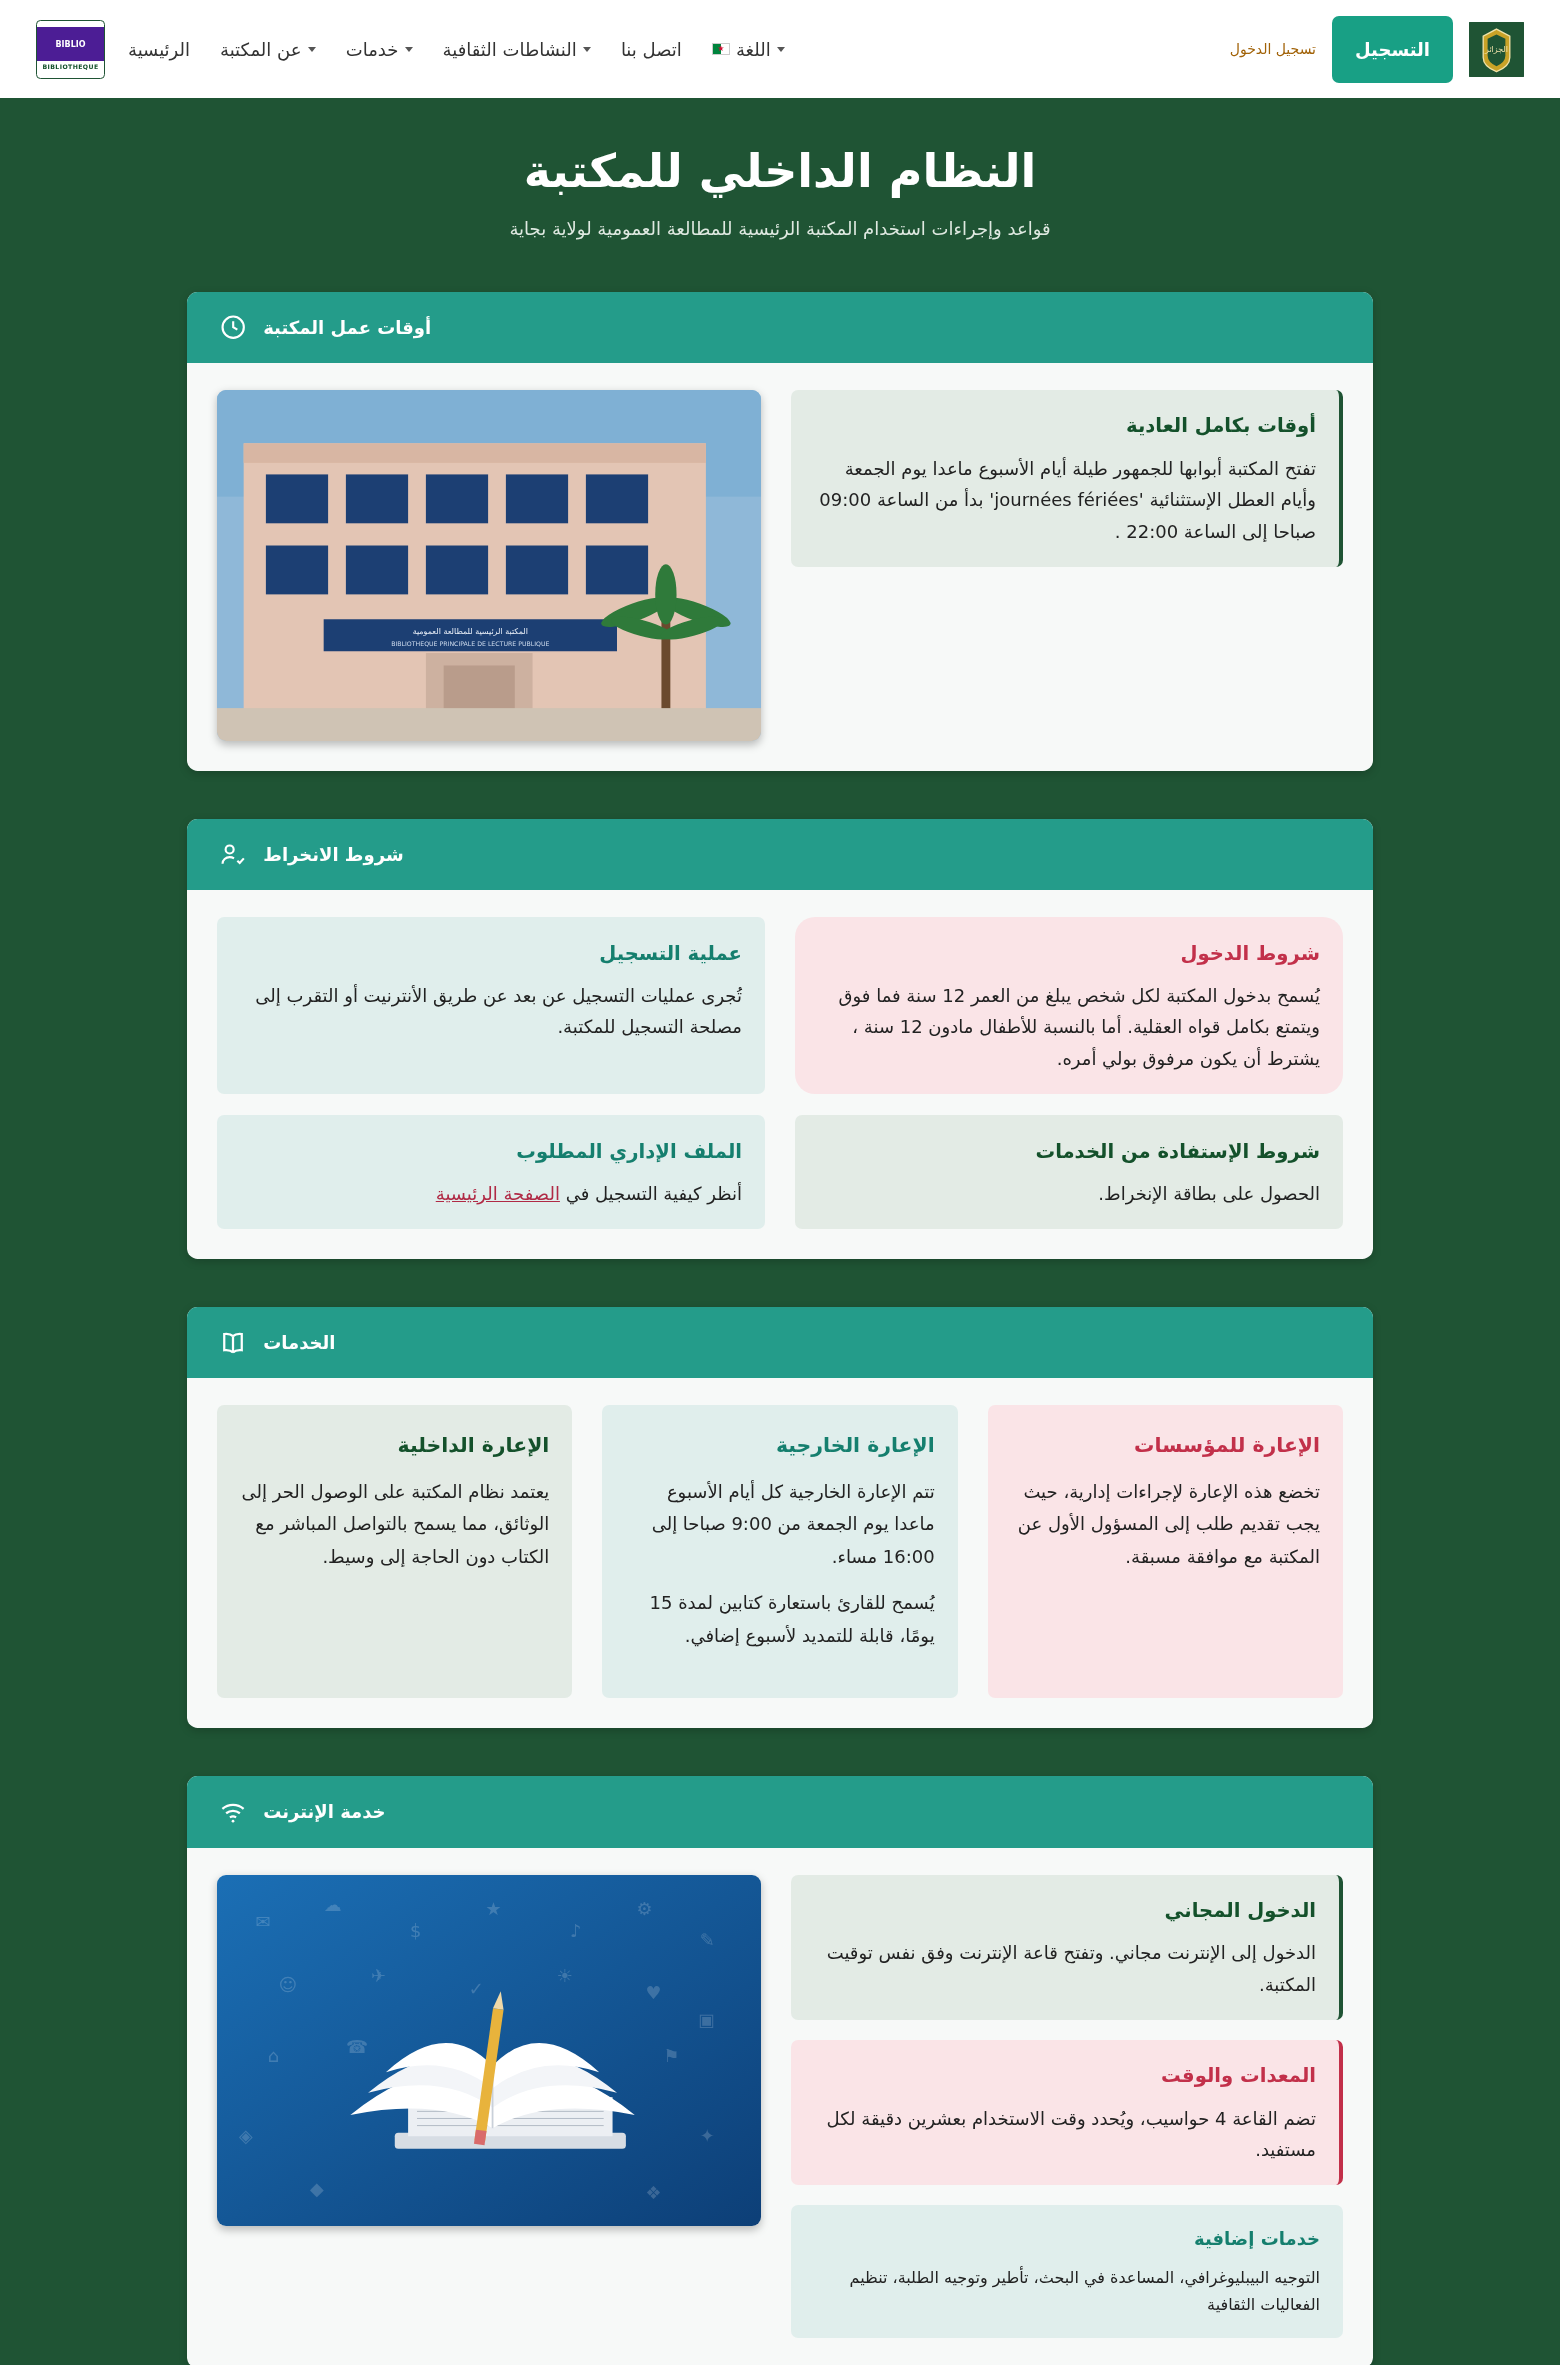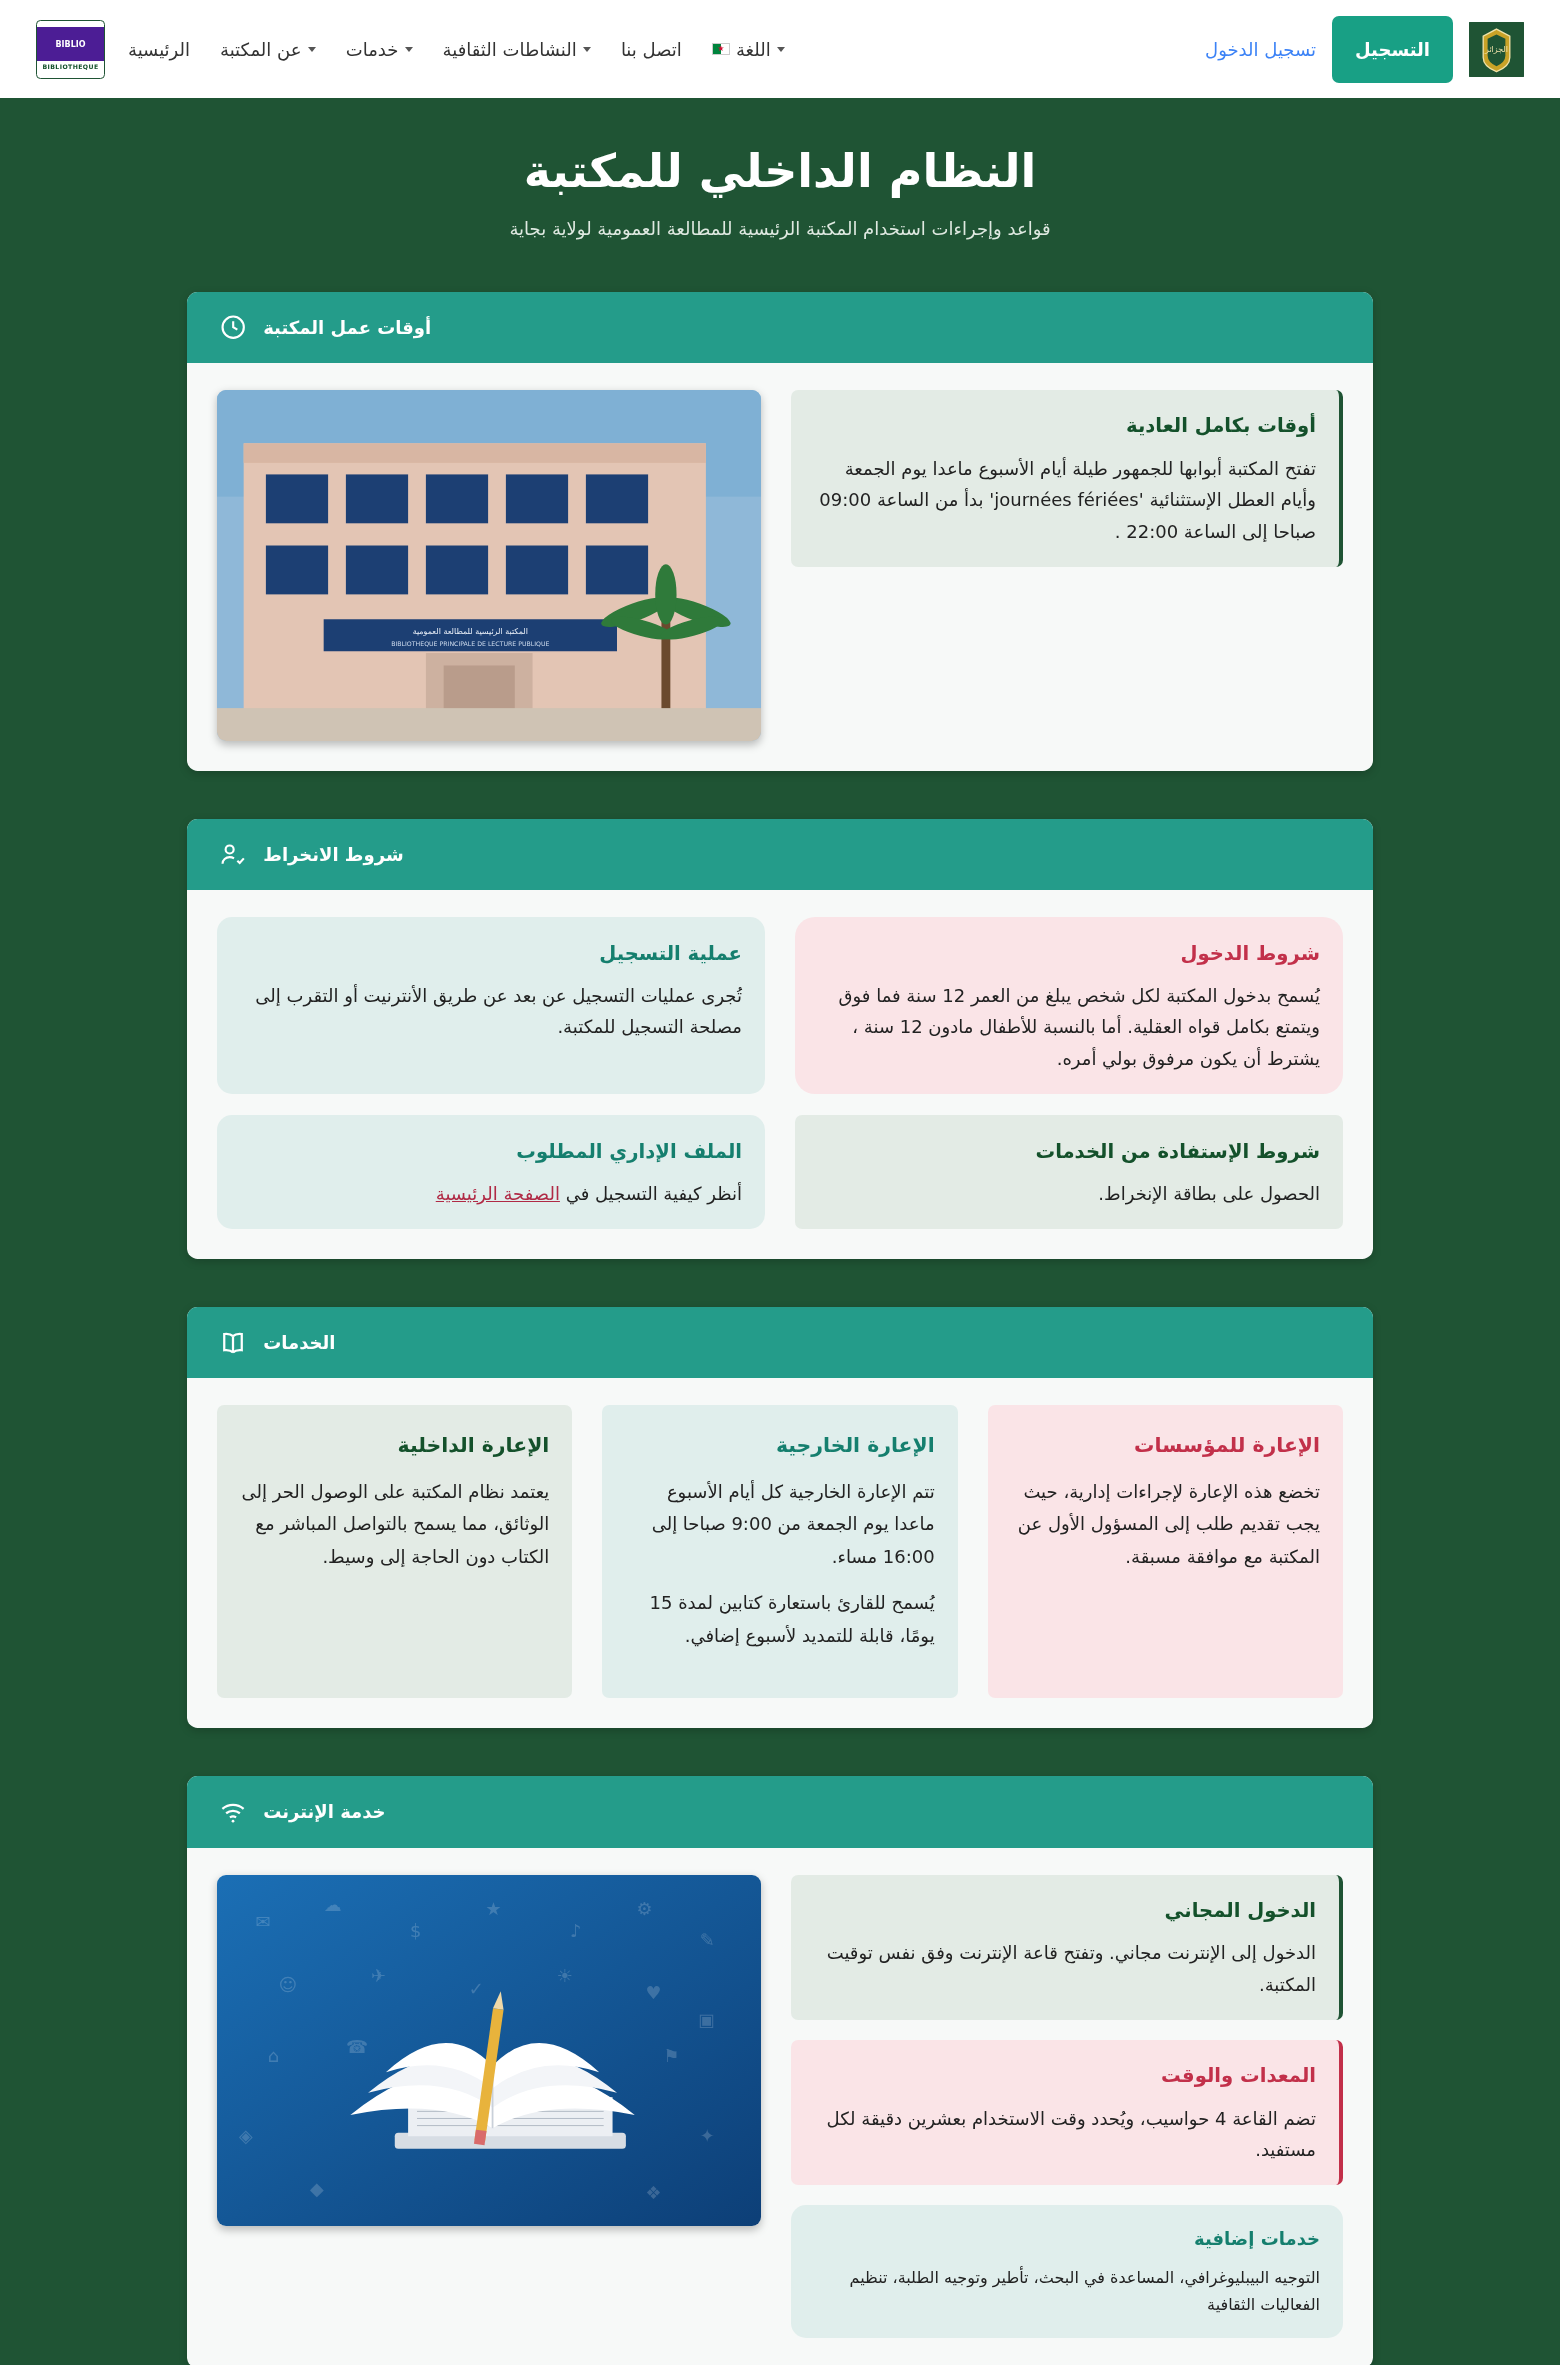--- a/index.html
+++ b/index.html
@@ -35,22 +35,22 @@
     color:#fff;
     border:none;
     border-radius:7px;
     padding:23px 23px;
     font-size:18px;
     font-weight:bold;
     cursor:pointer;
     font-family:inherit;
   }
   .nav-login{
-    font-size:18px;
-    color:#3b82f6;
+    font-size:14px;
+    color:#a16207;
     cursor:pointer;
   }
   .nav-menu{
     display:flex;
     align-items:center;
     gap:30px;
     direction:rtl;
   }
   .nav-item{
     font-size:18px;
@@ -187,21 +187,20 @@
     background:#fae4e7;
     border-right:4.4px solid #c2304a;
   }
   .b-red h3{color:#c2304a;}
   .b-plain-green{
     background:#e3ebe5;
   }
   .b-plain-green h3{color:#14512b;}
   .b-plain-teal{
     background:#e0eeec;
-    border-radius:15px;
   }
   .b-plain-teal h3{color:#157f6e;}
   .b-plain-red{
     background:#fae4e7;
     border-radius:20px;
   }
   .b-plain-red h3{color:#c2304a;}
   .note{
     color:#c2304a;
     font-size:16px;

